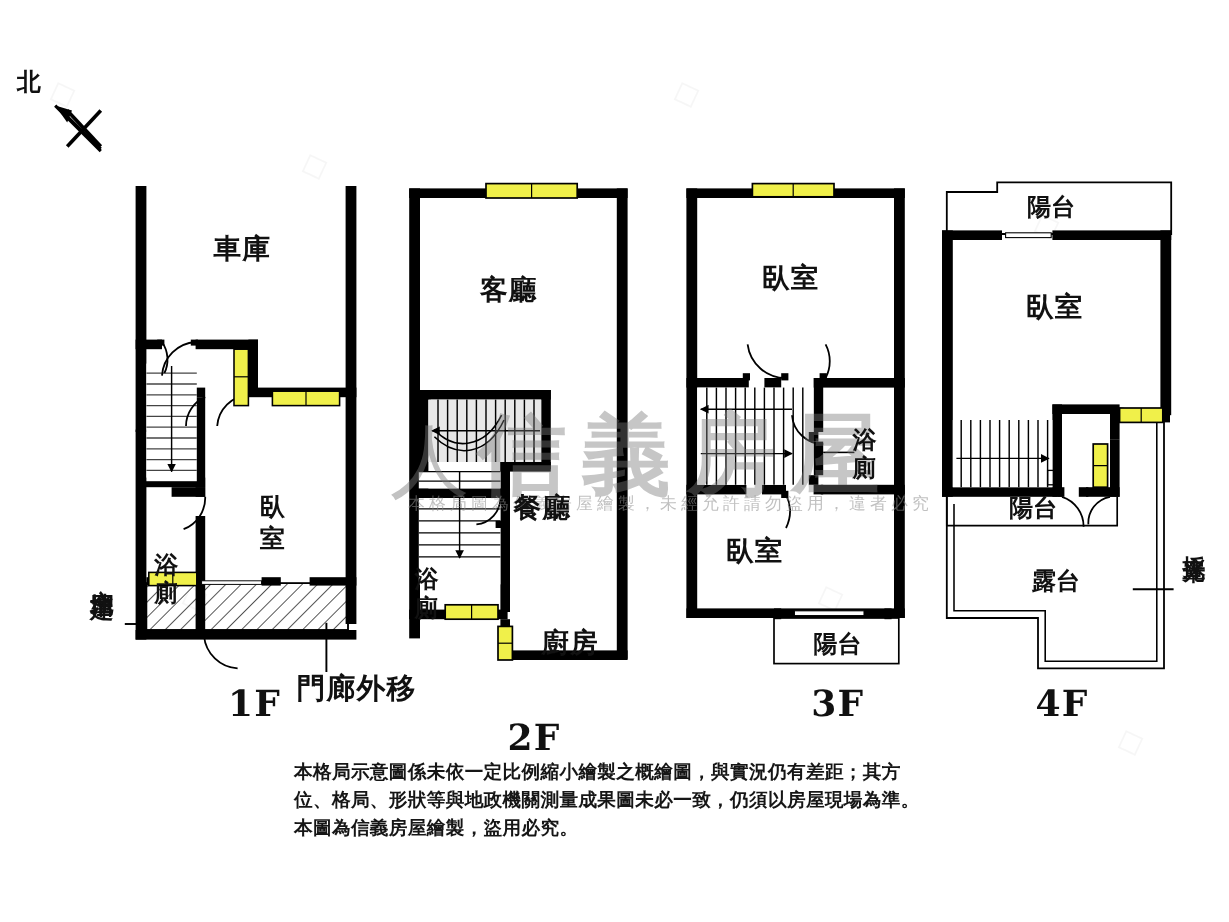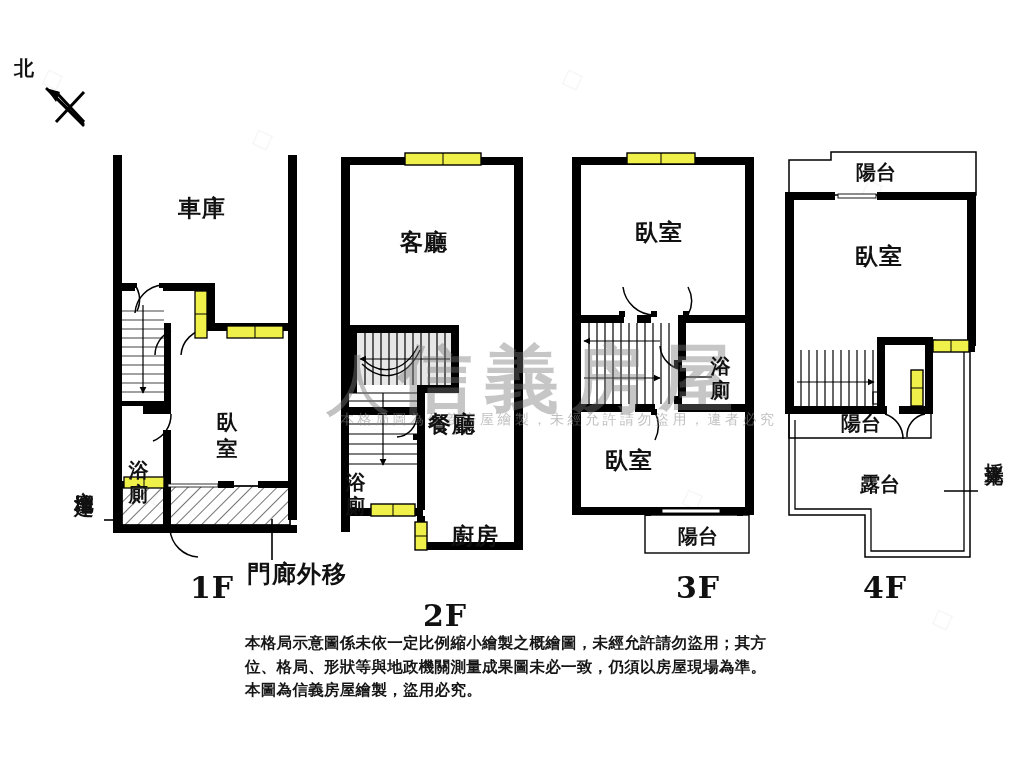--- a/index.html
+++ b/index.html
@@ -455,18 +455,18 @@
   <div class="lbl floor-lbl" style="left:644px; top:572px;margin-left:32px;">3F</div>
 
   <div class="lbl room-lbl small" style="left:856px; top:162px;">陽台</div>
   <div class="lbl room-lbl big" style="left:855px; top:244px;">臥室</div>
   <div class="lbl room-lbl small" style="left:841px; top:413px;">陽台</div>
   <div class="lbl room-lbl small" style="left:860px; top:474px;">露台</div>
   <div class="lbl side-lbl" style="left:984px; top:448px; height:92px;">採光罩</div>
   <div class="lbl floor-lbl" style="left:863px; top:572px;">4F</div>
 
   <div class="disclaimer">
-    <div>本格局示意圖係未依一定比例縮小繪製之概繪圖，未經允許請勿盜用；其方</div>
+    <div>本格局示意圖係未依一定比例縮小繪製之概繪圖，與實況仍有差距；其方</div>
     <div>位、格局、形狀等與地政機關測量成果圖未必一致，仍須以房屋現場為準。</div>
     <div>本圖為信義房屋繪製，盜用必究。</div>
   </div>
 
 </div>
 
 </body></html>

